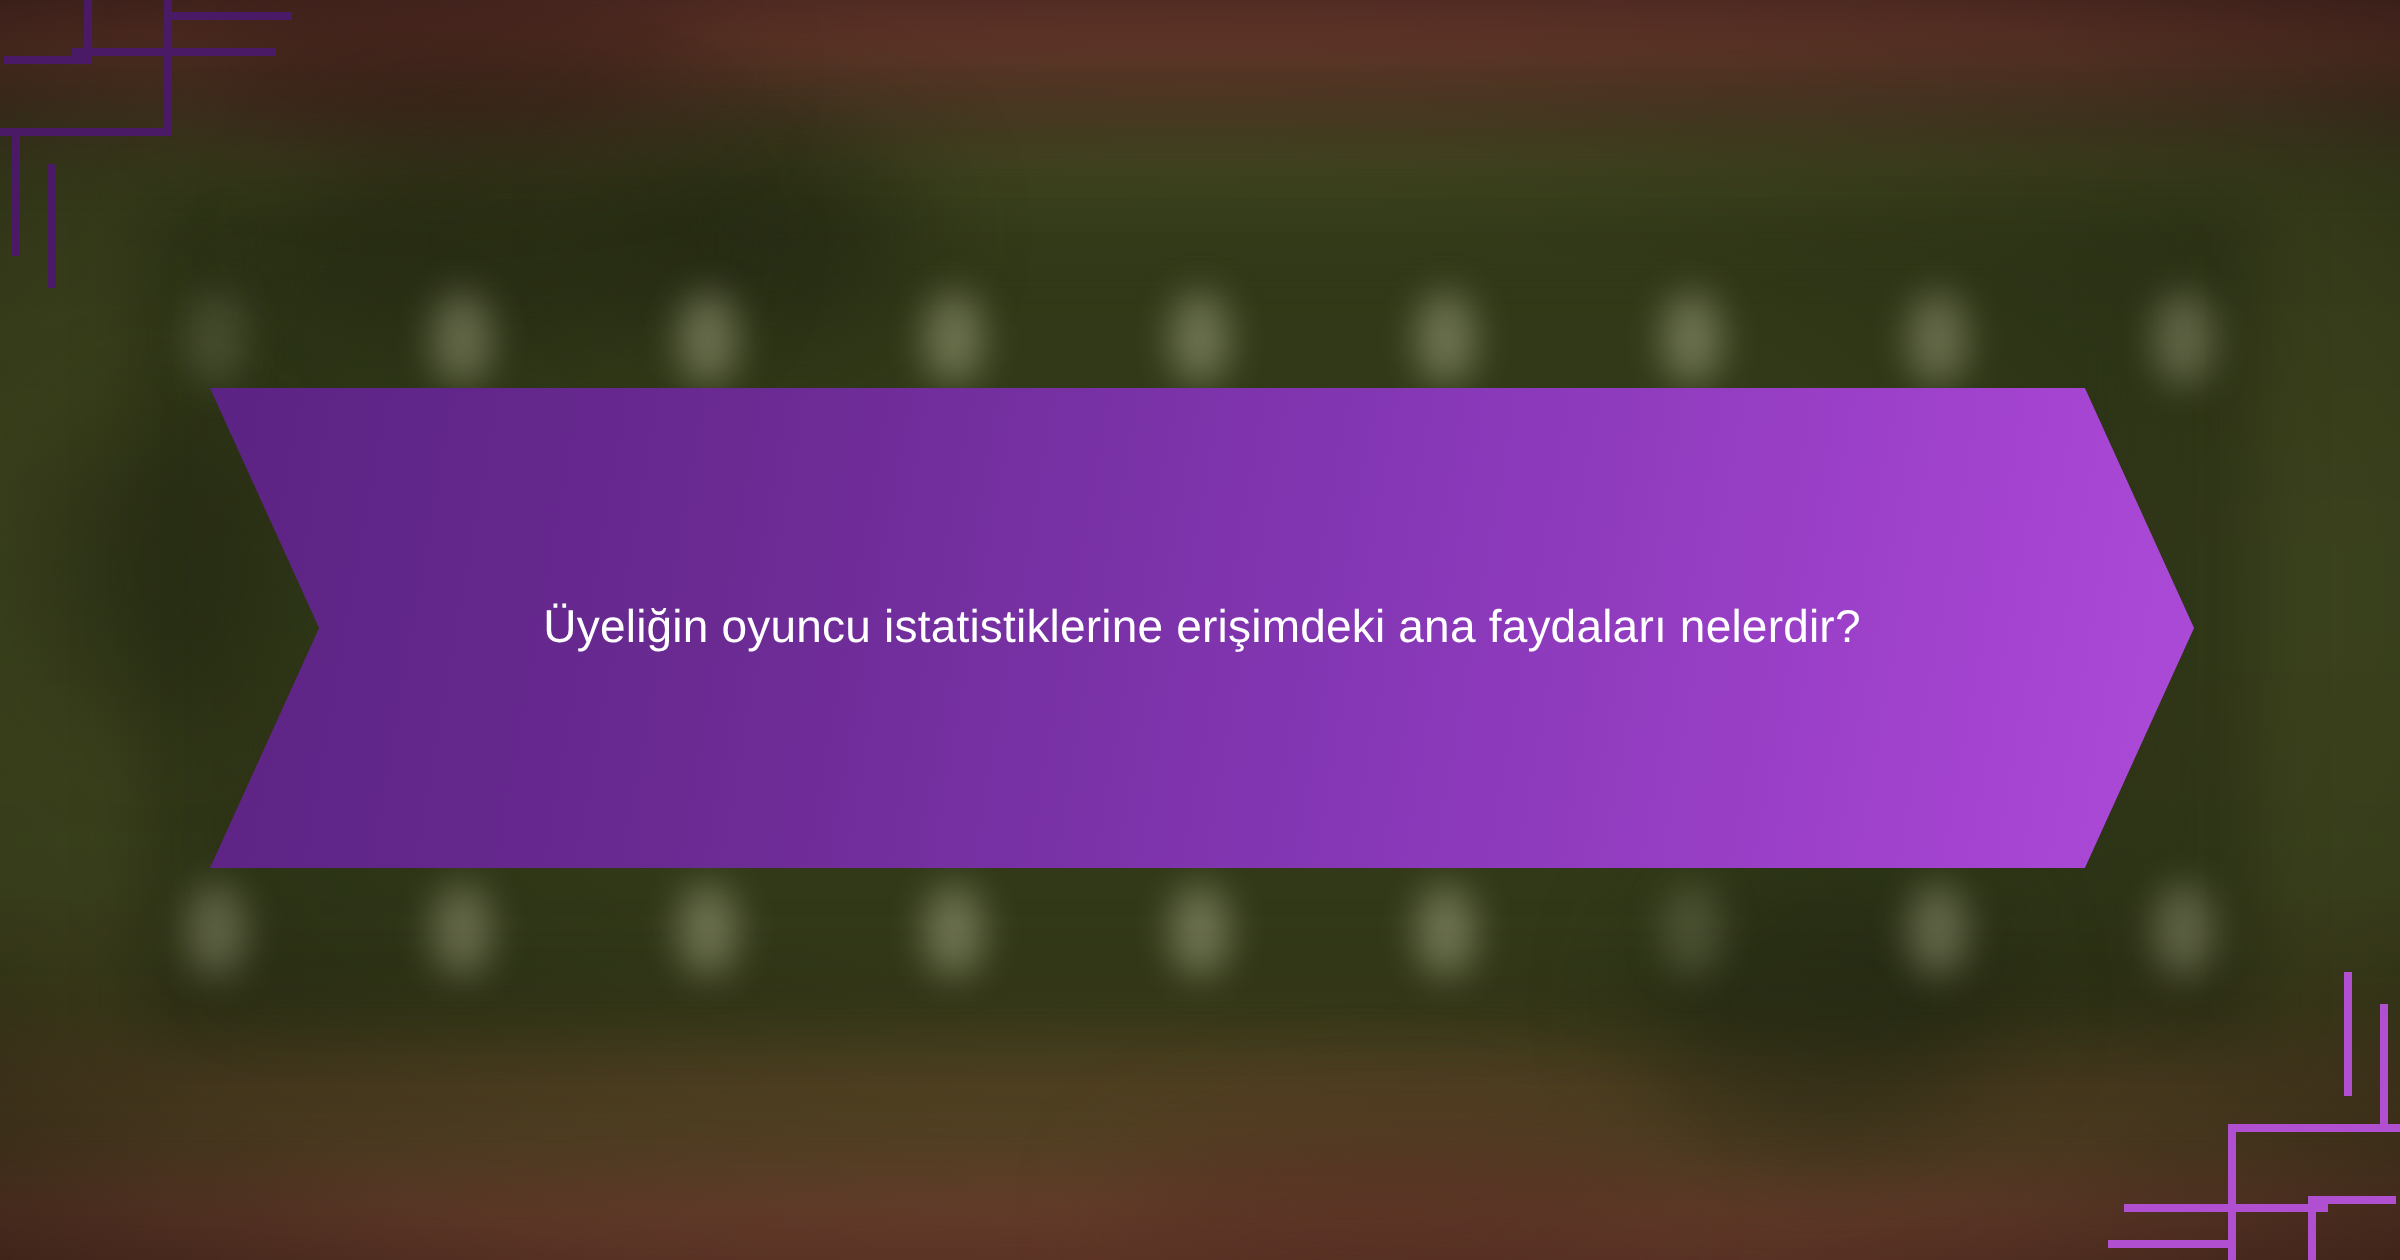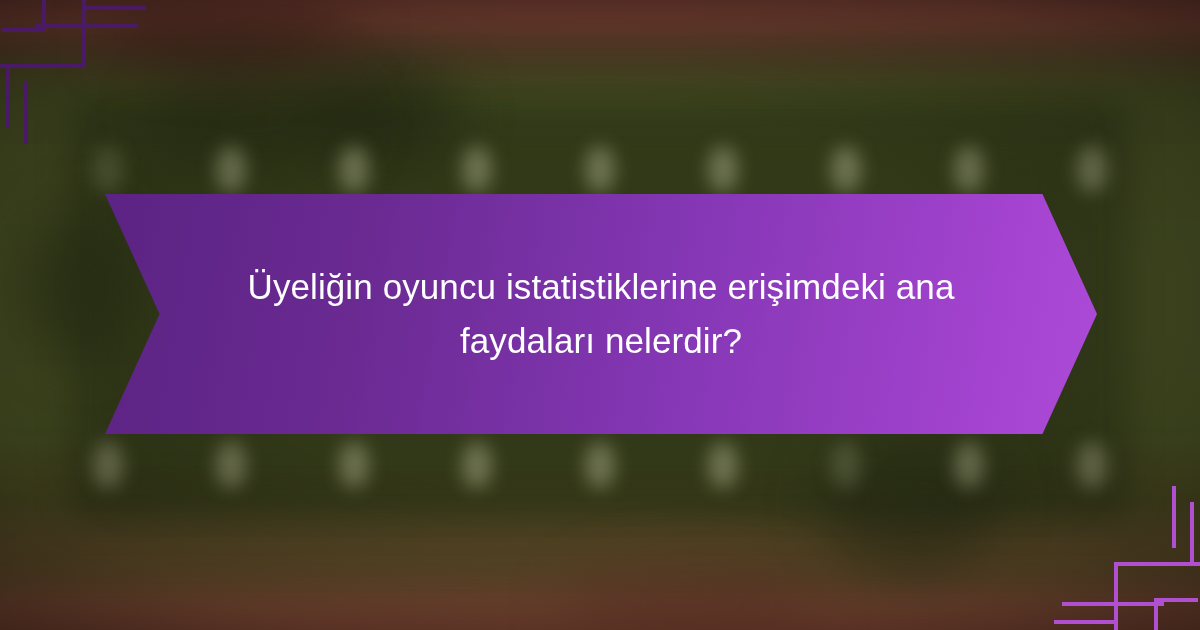--- a/index.html
+++ b/index.html
@@ -180,21 +180,21 @@
     background: linear-gradient(100deg, #5b2383 0%, #6a2a92 26%, #8537b5 58%, #a343cf 88%, #ac4bd8 100%);
     -webkit-clip-path: polygon(0% 0%, 94.5% 0%, 100% 50%, 94.5% 100%, 0% 100%, 5.5% 50%);
     clip-path: polygon(0% 0%, 94.5% 0%, 100% 50%, 94.5% 100%, 0% 100%, 5.5% 50%);
     display: flex;
     align-items: center;
     justify-content: center;
   }
 
   #banner-text {
     color: #ffffff;
-    font-size: 35px;
+    font-size: 23px;
     line-height: 1.55;
     font-weight: 400;
     text-align: center;
     max-width: 790px;
     letter-spacing: 0.1px;
     padding: 0 40px;
   }
 </style>
 </head>
 <body>

